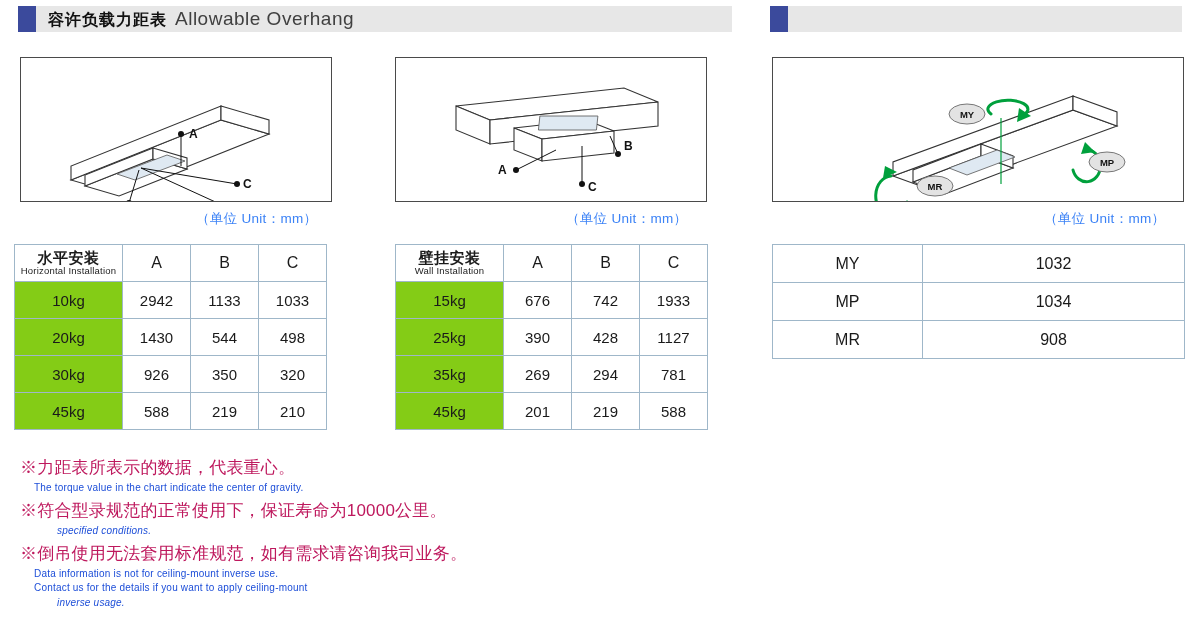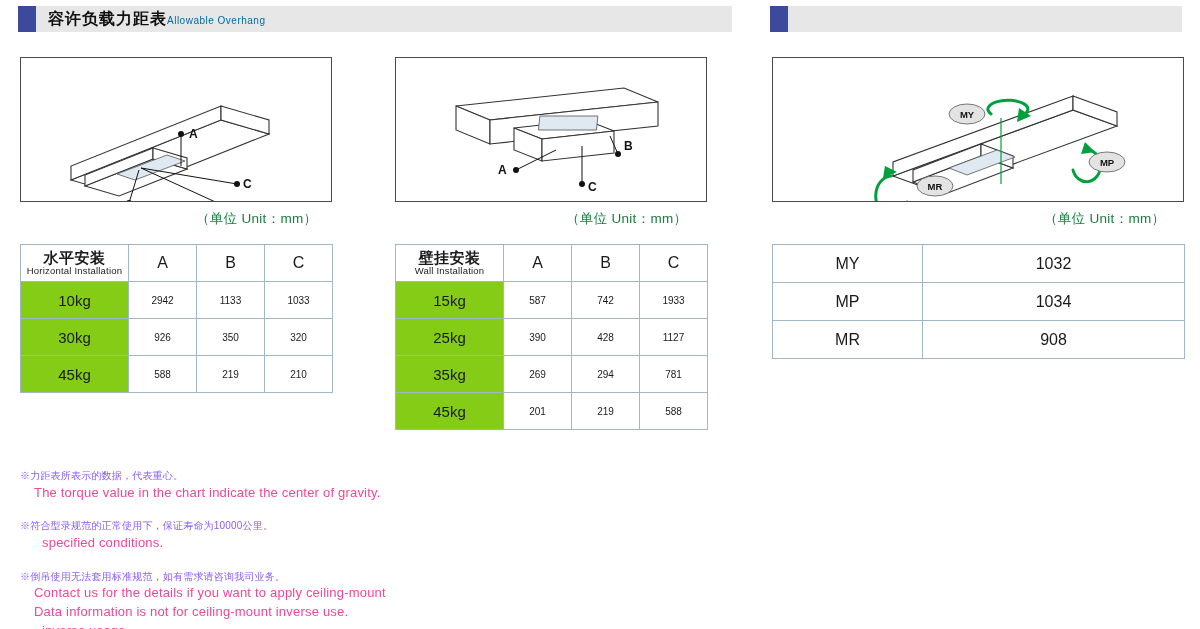--- a/index.html
+++ b/index.html
@@ -31,42 +31,43 @@
     padding-left: 12px;
     white-space: nowrap;
   }
   .sec-header .cn {
     font-size: 16px;
     font-weight: bold;
     letter-spacing: 1px;
     color: #111;
   }
   .sec-header .en {
-    font-size: 10px;
-    color: #0369a1;
+    font-size: 19px;
+    color: #404040;
+    margin-left: 8px;
     letter-spacing: 0.5px;
   }
 
   #hdr-left  { left: 18px;  top: 6px; width: 714px; }
   #hdr-right { left: 770px; top: 6px; width: 412px; }
 
   
   .figbox {
     position: absolute;
     border: 1px solid #4a4a4a;
     background: #fff;
   }
   #fig1 { left: 20px;  top: 57px; width: 312px; height: 145px; }
   #fig2 { left: 395px; top: 57px; width: 312px; height: 145px; }
   #fig3 { left: 772px; top: 57px; width: 412px; height: 145px; }
 
   .unit {
     position: absolute;
     font-size: 13.5px;
-    color: #15803d;
+    color: #3b82f6;
     letter-spacing: 0.3px;
     white-space: nowrap;
   }
   #unit1 { left: 196px; top: 210px; }
   #unit2 { left: 566px; top: 210px; }
   #unit3 { left: 1044px; top: 210px; }
 
   
   table {
     position: absolute;
@@ -102,53 +103,53 @@
     width: 68px;
   }
   .rowlabel {
     background: #84cc16;
     font-size: 15px;
     width: 108px;
     height: 37px;
   }
   .cellv {
     background: #ffffff;
-    font-size: 10px;
+    font-size: 15px;
     width: 68px;
     height: 37px;
   }
 
-  #tbl1 { left: 20px;  top: 244px; }
+  #tbl1 { left: 14px;  top: 244px; }
   #tbl2 { left: 395px; top: 244px; }
 
   #tbl3 { left: 772px; top: 244px; font-size: 16px; }
   #tbl3 td { height: 38px; }
   #tbl3 .k { width: 150px; background: #fff; font-size: 16px; }
   #tbl3 .v { width: 262px; background: #fff; font-size: 16px; }
 
   
   .notes {
     position: absolute;
     left: 20px; top: 452px;
     width: 470px;
     line-height: 1.45;
   }
   .note-cn {
-    color: #8b5cf6;
+    color: #be185d;
+    font-size: 17px;
+    letter-spacing: 0.2px;
+    margin-top: 4px;
+  }
+  .note-en {
+    color: #1d4ed8;
     font-size: 10px;
     letter-spacing: 0.2px;
-    margin-top: 17px;
-  }
-  .note-en {
-    color: #ec4899;
-    font-size: 13px;
-    letter-spacing: 0.2px;
     margin-left: 14px;
   }
-  .note-en.ind { margin-left: 22px; }
+  .note-en.ind { margin-left: 37px; font-style: italic; }
 
   
   .lbl { font-family: "Liberation Sans", sans-serif; font-size: 12px; fill: #111; font-weight: bold; }
   .mlbl { font-family: "Liberation Sans", sans-serif; font-size: 9.5px; fill: #111; font-weight: bold; }
 </style>
 </head>
 <body>
 
 <div class="page">
 
@@ -277,20 +278,26 @@
       <th class="thead-letter">B</th>
       <th class="thead-letter">C</th>
     </tr>
     <tr>
       <td class="rowlabel">10kg</td>
       <td class="cellv">2942</td>
       <td class="cellv">1133</td>
       <td class="cellv">1033</td>
     </tr>
     <tr>
+      <td class="rowlabel">20kg</td>
+      <td class="cellv">1430</td>
+      <td class="cellv">544</td>
+      <td class="cellv">498</td>
+    </tr>
+    <tr>
       <td class="rowlabel">30kg</td>
       <td class="cellv">926</td>
       <td class="cellv">350</td>
       <td class="cellv">320</td>
     </tr>
     <tr>
       <td class="rowlabel">45kg</td>
       <td class="cellv">588</td>
       <td class="cellv">219</td>
       <td class="cellv">210</td>
@@ -304,21 +311,21 @@
       <th class="thead-cell">
         <span class="tcn">壁挂安装</span>
         <span class="ten">Wall Installation</span>
       </th>
       <th class="thead-letter">A</th>
       <th class="thead-letter">B</th>
       <th class="thead-letter">C</th>
     </tr>
     <tr>
       <td class="rowlabel">15kg</td>
-      <td class="cellv">587</td>
+      <td class="cellv">676</td>
       <td class="cellv">742</td>
       <td class="cellv">1933</td>
     </tr>
     <tr>
       <td class="rowlabel">25kg</td>
       <td class="cellv">390</td>
       <td class="cellv">428</td>
       <td class="cellv">1127</td>
     </tr>
     <tr>
@@ -352,18 +359,18 @@
     </tr>
   </tbody>
     </table>
 
   <div class="notes">
     <div class="note-cn">※力距表所表示的数据，代表重心。</div>
     <div class="note-en">The torque value in the chart indicate the center of gravity.</div>
     <div class="note-cn">※符合型录规范的正常使用下，保证寿命为10000公里。</div>
     <div class="note-en ind">specified conditions.</div>
     <div class="note-cn">※倒吊使用无法套用标准规范，如有需求请咨询我司业务。</div>
+    <div class="note-en">Data information is not for ceiling-mount inverse use.</div>
     <div class="note-en">Contact us for the details if you want to apply ceiling-mount</div>
-    <div class="note-en">Data information is not for ceiling-mount inverse use.</div>
     <div class="note-en ind">inverse usage.</div>
   </div>
 
 </div>
 
 </body></html>

